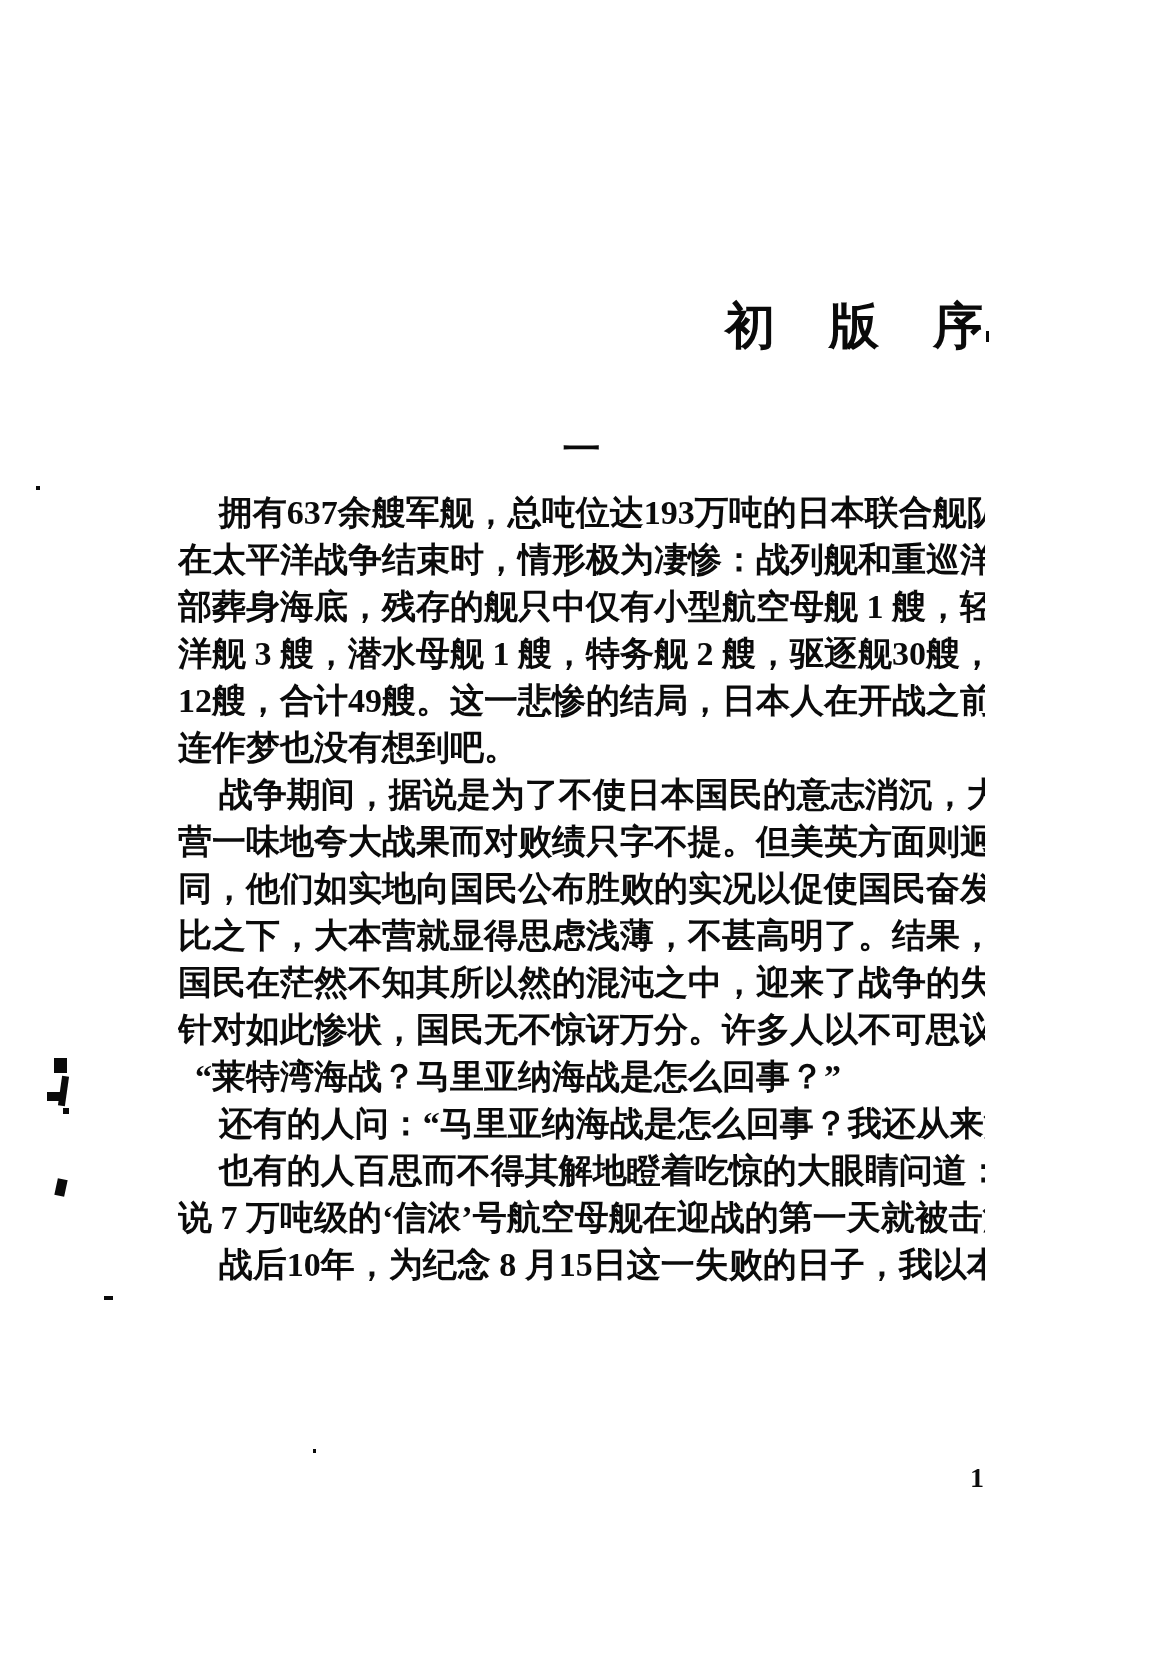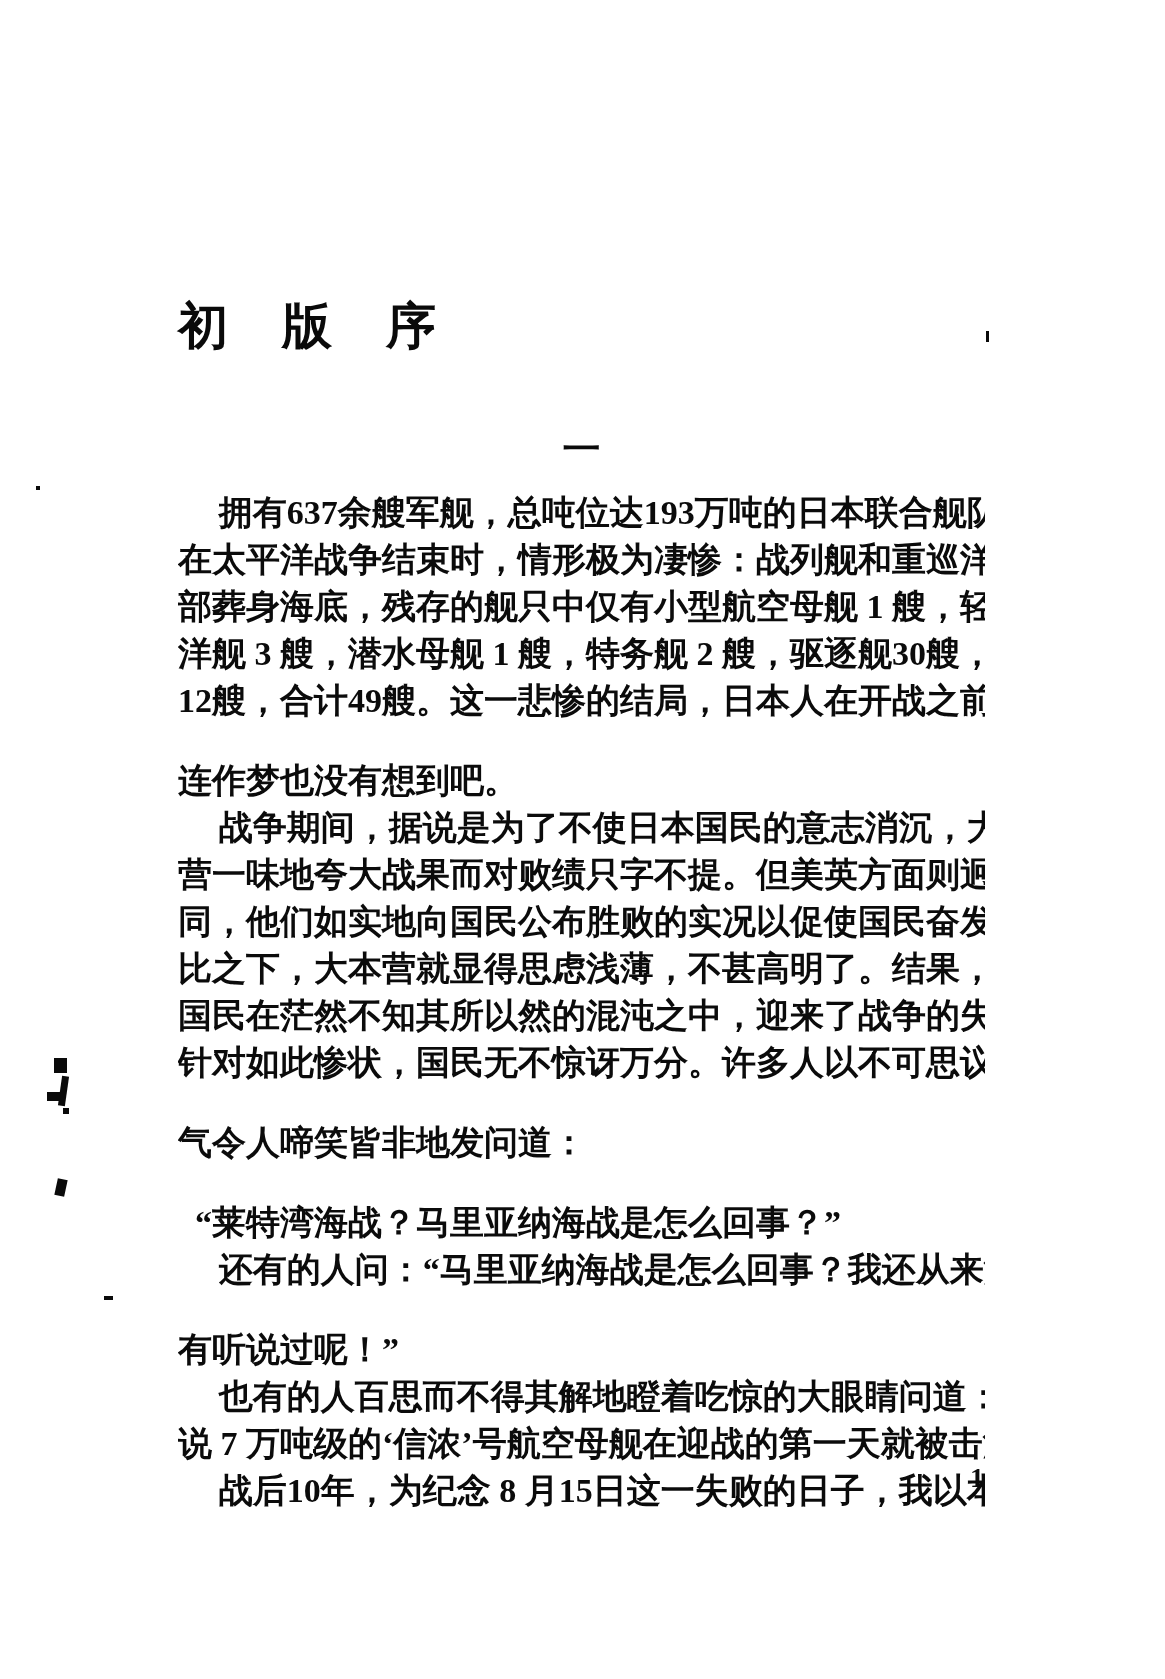--- a/index.html
+++ b/index.html
@@ -18,21 +18,21 @@
   .page {
     position: absolute;
     inset: 0;
     background: #ffffff;
   }
   .doc-title {
     position: absolute;
     left: 178px;
     width: 807px;
     top: 293px;
-    text-align: left;
+    text-align: right;
     font-size: 50px;
     font-weight: 700;
     letter-spacing: 2px;
     white-space: pre;
     color: #0a0a0a;
   }
   .section-marker {
     position: absolute;
     left: 178px;
     width: 807px;
@@ -54,21 +54,20 @@
   }
   .line {
     text-align: justify;
     text-align-last: justify;
     height: 47px;
     overflow: hidden;
     white-space: nowrap;
   }
   .line.short {
     text-align-last: left;
-    margin-top: 33px;
   }
   .line.indent {
     text-indent: 1.2em;
   }
   .line.indent-sm {
     text-indent: 0.5em;
   }
   .page-number {
     position: absolute;
     left: 970px;
@@ -97,24 +96,22 @@
     <div class="line">部葬身海底，残存的舰只中仅有小型航空母舰 1 艘，轻型巡</div>
     <div class="line">洋舰 3 艘，潜水母舰 1 艘，特务舰 2 艘，驱逐舰30艘，潜艇</div>
     <div class="line">12艘，合计49艘。这一悲惨的结局，日本人在开战之前恐怕</div>
     <div class="line short">连作梦也没有想到吧。</div>
     <div class="line indent">战争期间，据说是为了不使日本国民的意志消沉，大本</div>
     <div class="line">营一味地夸大战果而对败绩只字不提。但美英方面则迥然不</div>
     <div class="line">同，他们如实地向国民公布胜败的实况以促使国民奋发。相</div>
     <div class="line">比之下，大本营就显得思虑浅薄，不甚高明了。结果，日本</div>
     <div class="line">国民在茫然不知其所以然的混沌之中，迎来了战争的失败。</div>
     <div class="line">针对如此惨状，国民无不惊讶万分。许多人以不可思议的口</div>
-    <div class="line short">气令人啼笑皆非地发问道：</div>
     <div class="line short indent-sm">“莱特湾海战？马里亚纳海战是怎么回事？”</div>
     <div class="line indent">还有的人问：“马里亚纳海战是怎么回事？我还从来没</div>
-    <div class="line short">有听说过呢！”</div>
     <div class="line indent">也有的人百思而不得其解地瞪着吃惊的大眼睛问道：“听</div>
     <div class="line">说 7 万吨级的‘信浓’号航空母舰在迎战的第一天就被击沉</div>
     <div class="line indent">战后10年，为纪念 8 月15日这一失败的日子，我以本书</div>
   </div>
 
   <div class="page-number">1</div>
 
   <div class="speck" style="left:986px; top:331px; width:3px; height:11px;"></div>
   <div class="speck" style="left:36px;  top:486px; width:4px; height:4px;"></div>
   <div class="speck" style="left:54px;  top:1058px; width:13px; height:15px;"></div>

